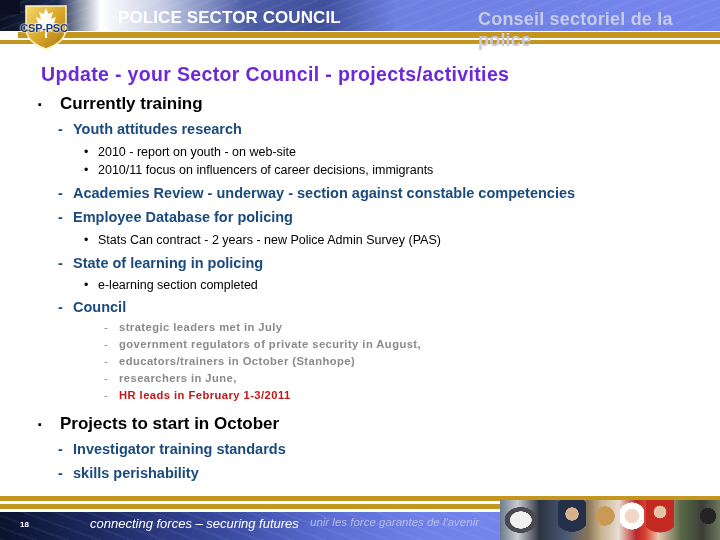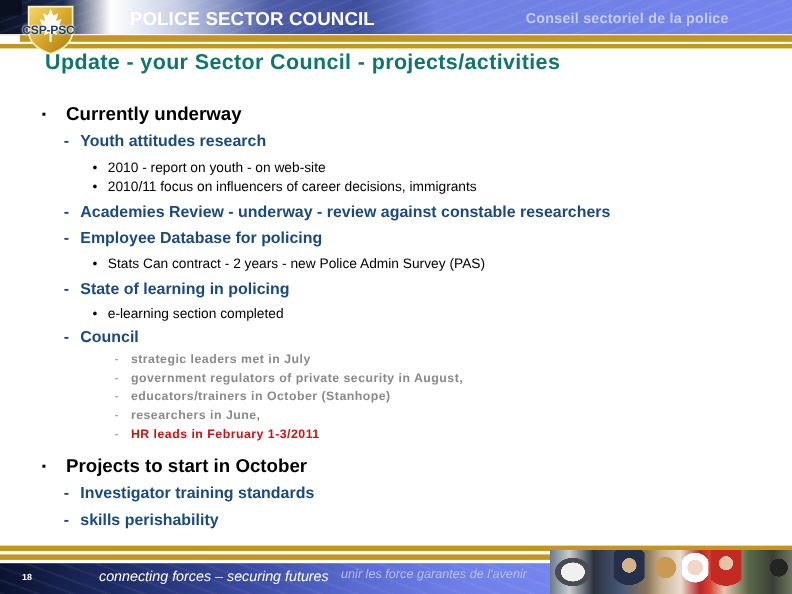--- a/index.html
+++ b/index.html
@@ -30,28 +30,28 @@
     position: absolute; left: 16px; top: 22px; width: 56px; text-align: center; z-index: 4;
     font-family: "Liberation Sans", sans-serif; font-weight: bold; font-size: 11px;
     color: #1d3e7a; letter-spacing: -0.2px;
     text-shadow: 0 0 2px #fff, 0 0 2px #fff;
   }
   .header-title-en {
     position: absolute; left: 118px; top: 8px; font-weight: bold; font-size: 17px;
     color: #ffffff; letter-spacing: 0.1px;
   }
   .header-title-fr {
-    position: absolute; left: 478px; top: 9px; font-weight: bold; font-size: 13px;
+    position: absolute; left: 478px; top: 9px; font-weight: bold; font-size: 18px;
     color: #c6cbe6; letter-spacing: 0.2px;
   }
 
   
   .slide-title {
-    position: absolute; left: 41px; top: 46px; font-weight: bold; font-size: 19.5px;
-    color: #0f766e; letter-spacing: 0.35px; white-space: nowrap;
+    position: absolute; left: 41px; top: 63px; font-weight: bold; font-size: 19.5px;
+    color: #6d28d9; letter-spacing: 0.35px; white-space: nowrap;
   }
   .row { position: absolute; white-space: nowrap; }
   .l1 { font-weight: bold; font-size: 17px; color: #000; }
   .l1 .mark { position: absolute; left: -22px; top: 0; font-size: 11px; line-height: 20px; }
   .l2 { font-weight: bold; font-size: 14.5px; color: #1b4a7e; }
   .l2 .dash { position: absolute; left: -15px; top: 0; color: #1b4a7e; }
   .l3 { font-size: 12.5px; color: #000; }
   .l3 .dot { position: absolute; left: -14px; top: 0; }
   .l4 { font-weight: bold; font-size: 11.2px; color: #8a8a8a; letter-spacing: 0.45px; }
   .l4 .dash4 { position: absolute; left: -15px; top: 0; font-weight: normal; }
@@ -116,39 +116,39 @@
   <div class="logo-text">CSP-PSC</div>
 
   <div class="header-title-en">POLICE SECTOR COUNCIL</div>
   <div class="header-title-fr">Conseil  sectoriel de la police</div>
 </div>
 
 <div class="slide-title">Update - your Sector Council - projects/activities</div>
 
 <div class="row l1" style="left:60px; top:94px;">
   <span class="mark">▪</span>
-  <span>Currently underway</span>
+  <span>Currently training</span>
 </div>
 
 <div class="row l2" style="left:73px; top:121px;">
   <span class="dash">-</span>
   <span>Youth attitudes research</span>
 </div>
 <div class="row l3" style="left:98px; top:145px;">
   <span class="dot">•</span>
   <span>2010 - report on youth - on web-site</span>
 </div>
 <div class="row l3" style="left:98px; top:163px;">
   <span class="dot">•</span>
   <span>2010/11 focus on influencers of career decisions, immigrants</span>
 </div>
 
 <div class="row l2" style="left:73px; top:185px;">
   <span class="dash">-</span>
-  <span>Academies Review - underway - review against constable researchers</span>
+  <span>Academies Review - underway - section against constable competencies</span>
 </div>
 
 <div class="row l2" style="left:73px; top:209px;">
   <span class="dash">-</span>
   <span>Employee Database for policing</span>
 </div>
 <div class="row l3" style="left:98px; top:233px;">
   <span class="dot">•</span>
   <span>Stats Can contract - 2 years - new Police Admin Survey (PAS)</span>
 </div>

